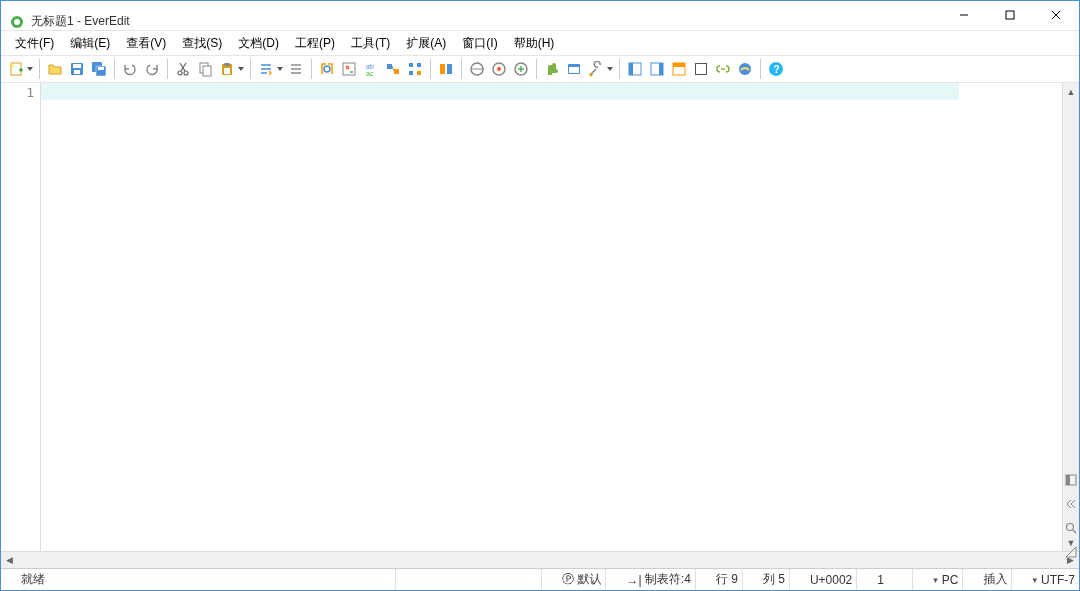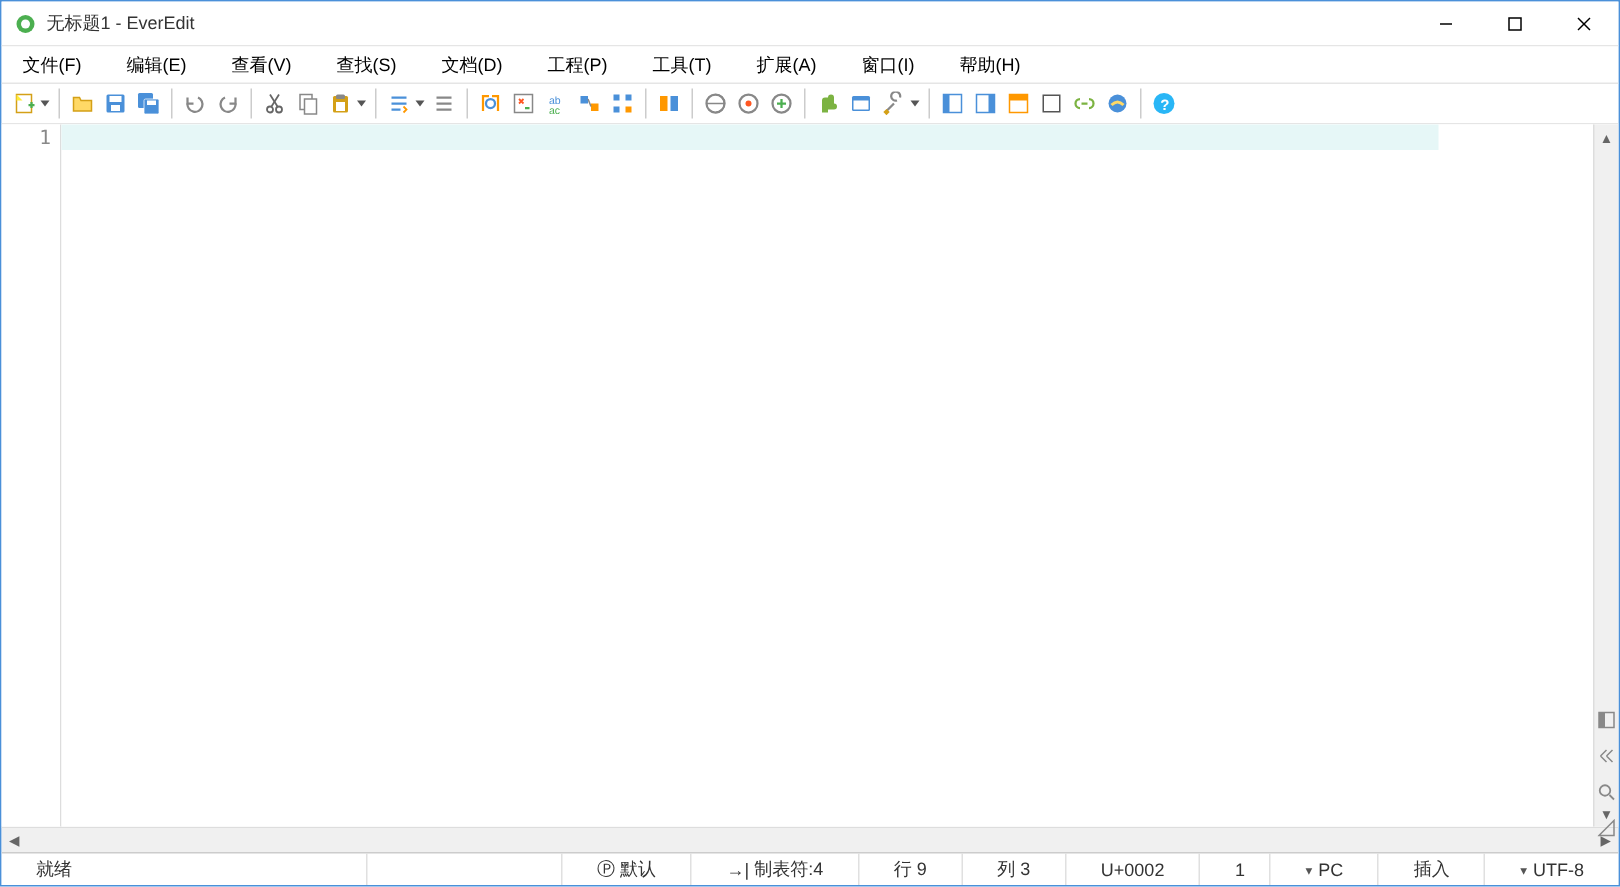--- a/index.html
+++ b/index.html
@@ -1,42 +1,42 @@
 <!DOCTYPE html>
 <html><head>
 <meta charset="utf-8">
 <style>
 * { box-sizing: border-box; margin: 0; padding: 0; }
 body { font-family: "Microsoft YaHei", "Segoe UI", sans-serif; font-size: 12px; background: #fff; width: 1080px; height: 591px; overflow: hidden; display: flex; flex-direction: column; border: 1px solid #4a90d9; }
-.titlebar { height: 30px; background: #fff; display: flex; align-items: center; padding-left: 8px; border-bottom: 1px solid #e5e5e5; }
+.titlebar { height: 30px; background: #fff; display: flex; align-items: flex-end; padding-left: 8px; border-bottom: 1px solid #e5e5e5; }
 .titlebar .app-icon { width: 16px; height: 16px; margin-right: 6px; display:flex; align-items:center; justify-content:center;}
 .titlebar .title { flex: 1; color: #333; font-size: 12px; }
 .titlebar .win-controls { display: flex; }
 .titlebar .win-btn { width: 46px; height: 30px; display: flex; align-items: center; justify-content: center; cursor: pointer; }
-.menubar { height: 24px; display: flex; align-items: center; padding: 0 6px; background: #fff; gap: 14px; }
+.menubar { height: 24px; display: flex; align-items: center; padding: 0 6px; background: #fff; }
 .menubar .menu-item { padding: 3px 8px; cursor: pointer; color: #000; }
 .toolbar { height: 28px; display: flex; align-items: center; padding: 2px 4px; background: #fff; border-top: 1px solid #e5e5e5; border-bottom: 1px solid #e5e5e5; gap: 0; }
 .tb-btn { width: 22px; height: 22px; display: flex; align-items: center; justify-content: center; cursor: pointer; border-radius: 2px; position: relative; }
 .tb-btn.with-arrow { width: 30px; padding-right: 8px; }
 .tb-btn.with-arrow::after { content: ""; position: absolute; right: 2px; top: 9px; border-left: 3px solid transparent; border-right: 3px solid transparent; border-top: 4px solid #555; }
 .tb-sep { width: 1px; height: 20px; background: #ccc; margin: 0 4px; }
 .workspace { flex: 1; display: flex; background: #fff; position: relative; }
 .gutter { width: 40px; background: #fff; border-right: 1px solid #ddd; text-align: right; padding: 2px 6px 0 0; color: #888; font-family: Consolas, monospace; font-size: 13px; }
 .editor { flex: 1; background: #fff; font-family: Consolas, monospace; font-size: 13px; }
 .current-line { background: #e6f7f7; height: 17px; width: 918px; }
 .vscrollbar { width: 17px; background: #f0f0f0; border-left: 1px solid #ddd; display:flex; flex-direction:column; }
 .vscrollbar .track { flex:1; }
 .vscrollbar .arrow { height:17px; display:flex; align-items:center; justify-content:center; cursor:pointer; font-size:9px; color:#666;}
 .sidebar-icons { width: 17px; position: absolute; right: 0; top: 390px; display: flex; flex-direction: column; gap: 10px; align-items: center; }
 .sidebar-icons .side-btn { width: 14px; height: 14px; cursor: pointer; color: #666; display:flex; align-items:center; justify-content:center;}
 .hscrollbar { height: 17px; background: #f0f0f0; border-top: 1px solid #ddd; display:flex;}
 .hscrollbar .arrow { width:17px; display:flex; align-items:center; justify-content:center; cursor:pointer; font-size:9px; color:#666;}
 .hscrollbar .track { flex:1; }
 .statusbar { height: 22px; background: #fff; border-top: 1px solid #ccc; display: flex; align-items: center; font-size: 12px; color: #333; }
-.statusbar .cell { padding: 0 23px; height: 100%; display: flex; align-items: center; border-right: 1px solid #e0e0e0; white-space: nowrap; }
+.statusbar .cell { padding: 0 4px; height: 100%; display: flex; align-items: center; border-right: 1px solid #e0e0e0; white-space: nowrap; margin-left: 16px; }
 .statusbar .cell.flex { flex: 1; }
 .statusbar .cell.with-arrow::before { content: "▾"; margin-right: 4px; font-size: 9px; color: #555; }
 svg { display: block; }
 </style>
 </head>
 <body>
 
 <div class="titlebar">
   <span class="app-icon">
     <svg width="14" height="14" viewBox="0 0 14 14">
@@ -324,19 +324,19 @@
   <div class="track"></div>
   <div class="arrow">▶</div>
 </div>
 
 <div class="statusbar">
   <div class="cell flex">就绪</div>
   <div class="cell" style="width:130px"></div>
   <div class="cell"><span>Ⓟ</span>&nbsp;<span>默认</span></div>
   <div class="cell"><span>→|</span>&nbsp;<span>制表符:4</span></div>
   <div class="cell">行 9</div>
-  <div class="cell">列 3</div>
+  <div class="cell">列 5</div>
   <div class="cell">U+0002</div>
   <div class="cell" style="width:40px">1</div>
   <div class="cell with-arrow">PC</div>
   <div class="cell">插入</div>
-  <div class="cell with-arrow" style="border-right:none">UTF-8</div>
+  <div class="cell with-arrow" style="border-right:none">UTF-7</div>
 </div>
 
 </body></html>

